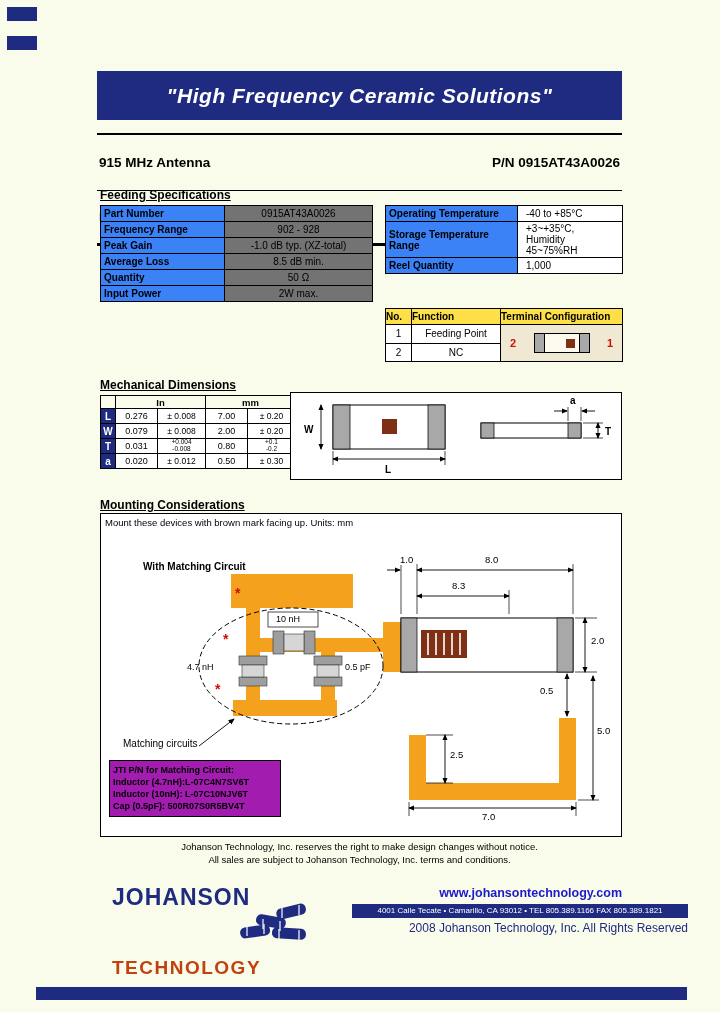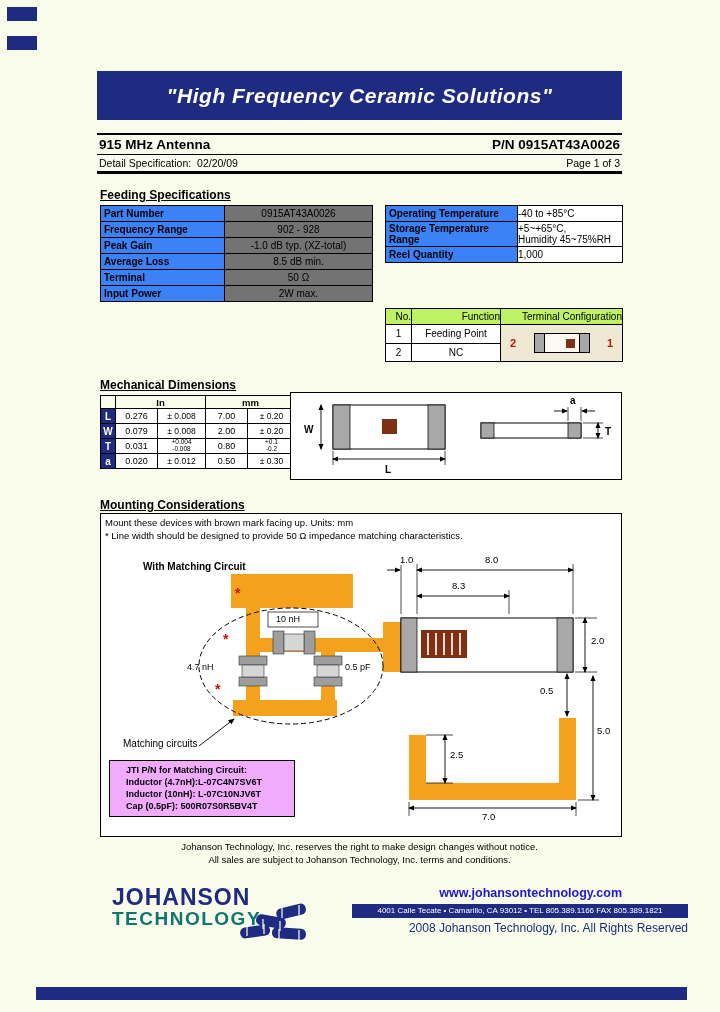--- a/index.html
+++ b/index.html
@@ -2,53 +2,53 @@
 <html><head>
 <meta charset="utf-8">
 <style>
 *{margin:0;padding:0;box-sizing:border-box}
 body{background:#fafceb;font-family:"Liberation Sans",sans-serif;color:#000}
 .page{position:relative;width:720px;height:1012px;background:#fafceb;overflow:hidden}
 .mark{position:absolute;width:30px;height:14px;background:#1e2b80}
 .banner{position:absolute;left:97px;top:71px;width:525px;height:49px;background:#1e2b80;display:flex;align-items:center;justify-content:center}
 .banner-text{color:#fff;font-size:21px;font-weight:bold;font-style:italic;letter-spacing:.5px}
 .titleblock{position:absolute;left:97px;top:133px;width:525px}
-.trow{display:flex;justify-content:space-between;align-items:center;padding:2px 2px}
+.trow{display:flex;justify-content:space-between;align-items:center;padding:20px 2px}
 .trow1{border-top:2px solid #000;font-weight:bold;font-size:13.5px}
 .trow2{border-top:1px solid #000;border-bottom:3px solid #000;font-size:10.5px}
 .sec-heading{position:absolute;font-size:12px;font-weight:bold;text-decoration:underline}
 table{border-collapse:collapse;position:absolute}
 td{border:1px solid #000;font-size:10px;height:16px}
 .lbl{background:#3b82f6;font-weight:bold;padding:1px 3px}
 .val{background:#737373;text-align:center}
-.vall{background:#fff;text-align:left;padding:1px 0}
-.th{background:#bef264;font-weight:normal;text-align:right}
+.vall{background:#fff;text-align:left;padding:1px 8px}
+.th{background:#fde047;font-weight:bold;text-align:left}
 .cc{background:#fff;text-align:center}
 .cfg{background:#efe9d4;width:122px;padding:0}
 .chipwrap{display:flex;align-items:center;justify-content:space-between;padding:0 9px;height:36px}
 .tnum{color:#cc1100;font-weight:bold;font-size:11px}
 .chip{position:relative;width:56px;height:20px;border:1px solid #000;background:#fcfaef}
 .cap{position:absolute;top:-1px;width:11px;height:20px;background:#a8a8a8;border:1px solid #000}
 .capl{left:-1px}.capr{right:-1px}
 .chipbrown{position:absolute;left:31px;top:5px;width:9px;height:9px;background:#7e3014}
 .mech-table td{font-size:9px;height:15px}
 .mech-table .dim{background:#1e2b80;color:#fff;font-weight:bold;text-align:center;width:15px;font-size:10px}
 .mech-table .mv{background:#fff;text-align:center;width:42px}
 .mech-table .mt{background:#fff;text-align:center;width:48px;font-size:8.5px}
 .mech-table .hth{background:#fafceb;font-weight:bold;text-align:center;font-size:9.5px;height:13px}
 .stack span{display:block;font-size:6.5px;line-height:1.05}
 .diagbox{position:absolute;background:#fff;border:1px solid #000}
 .ml{position:absolute;font-size:9.5px;white-space:nowrap}
 .bold{font-weight:bold}
 .dimlbl{background:#fff;padding:0 1px}
 .star{position:absolute;color:#cc1100;font-size:14px;font-weight:bold;line-height:10px}
-.jti{position:absolute;left:8px;top:246px;width:186px;background:#f0abfc;border:1px solid #000;padding:3px 16px;font-size:9px;font-weight:bold;line-height:1.35}
+.jti{position:absolute;left:8px;top:246px;width:172px;background:#a21caf;border:1px solid #000;padding:3px 3px;font-size:9px;font-weight:bold;line-height:1.35}
 .legal{position:absolute;left:97px;width:525px;text-align:center;font-size:9.5px}
 .logo-top{position:absolute;left:112px;top:884px;font-size:23px;font-weight:bold;color:#1e2b80;letter-spacing:1px}
-.logo-bot{position:absolute;left:112px;top:908px;font-size:19px;font-weight:bold;color:#0f766e;letter-spacing:1.5px}
+.logo-bot{position:absolute;left:112px;top:957px;font-size:19px;font-weight:bold;color:#c2410c;letter-spacing:1.5px}
 .logo-chips{position:absolute;left:238px;top:898px}
 .website{position:absolute;left:437px;top:886px;width:185px;text-align:right;font-size:12.5px;font-weight:bold;color:#1a1acc}
 .addrbar{position:absolute;left:352px;top:904px;width:336px;height:14px;background:#1e2b80;color:#fff;font-size:8px;text-align:center;line-height:14px}
 .copy{position:absolute;left:352px;top:921px;width:336px;text-align:right;font-size:12px;color:#1e2b80}
 .bottombar{position:absolute;left:36px;top:987px;width:651px;height:13px;background:#1e2b80}
 .svgt{font-family:"Liberation Sans",sans-serif;font-size:10px;font-weight:bold}
 svg{position:absolute;left:0;top:0}
 </style>
 </head>
 <body>
@@ -87,40 +87,40 @@
         </tr>
     <tr>
           <td class="lbl">Peak Gain</td>
           <td class="val">-1.0 dB typ. (XZ-total)</td>
         </tr>
     <tr>
           <td class="lbl">Average Loss</td>
           <td class="val">8.5 dB min.</td>
         </tr>
     <tr>
-          <td class="lbl">Terminal</td>
+          <td class="lbl">Quantity</td>
           <td class="val">50 Ω</td>
         </tr>
     <tr>
           <td class="lbl">Input Power</td>
           <td class="val">2W max.</td>
         </tr>
   </tbody>
     </table>
 
   <table style="left:385px;top:205px">
     <tbody>
         <tr>
           <td class="lbl" style="width:132px">Operating Temperature</td>
           <td class="vall" style="width:105px">-40 to +85°C</td>
         </tr>
     <tr>
       <td class="lbl">Storage Temperature Range</td>
       <td class="vall">
-            <div>+5~+65°C,</div>
+            <div>+3~+35°C,</div>
             <div>Humidity 45~75%RH</div>
           </td>
     </tr>
     <tr>
           <td class="lbl">Reel Quantity</td>
           <td class="vall">1,000</td>
         </tr>
   </tbody>
     </table>
 
@@ -300,21 +300,20 @@
         <line x1="484" y1="104" x2="484" y2="158" marker-start="url(#ah2)" marker-end="url(#ah2)"></line>
         <line x1="466" y1="160" x2="466" y2="202" marker-start="url(#ah2)" marker-end="url(#ah2)"></line>
         <line x1="492" y1="162" x2="492" y2="286" marker-start="url(#ah2)" marker-end="url(#ah2)"></line>
         <line x1="344" y1="221" x2="344" y2="269" marker-start="url(#ah2)" marker-end="url(#ah2)"></line>
         <line x1="308" y1="294" x2="475" y2="294" marker-start="url(#ah2)" marker-end="url(#ah2)"></line>
         <line x1="98" y1="232" x2="133" y2="205" marker-end="url(#ah2)"></line>
       </g>
     </svg>
 
     <div class="ml" style="left:4px;top:3px">Mount these devices with brown mark facing up. Units: mm</div>
-    <div class="ml" style="left:4px;top:16px">* Line width should be designed to provide 50 Ω impedance matching characteristics.</div>
     <div class="ml bold" style="left:42px;top:47px;font-size:10px">With Matching Circuit</div>
 
     <div class="star" style="left:134px;top:74px">*</div>
     <div class="star" style="left:122px;top:120px">*</div>
     <div class="star" style="left:114px;top:170px">*</div>
 
     <div class="ml" style="left:175px;top:100px;font-size:9px">10 nH</div>
     <div class="ml" style="left:86px;top:148px;font-size:9px">4.7 nH</div>
     <div class="ml" style="left:244px;top:148px;font-size:9px">0.5 pF</div>
 

